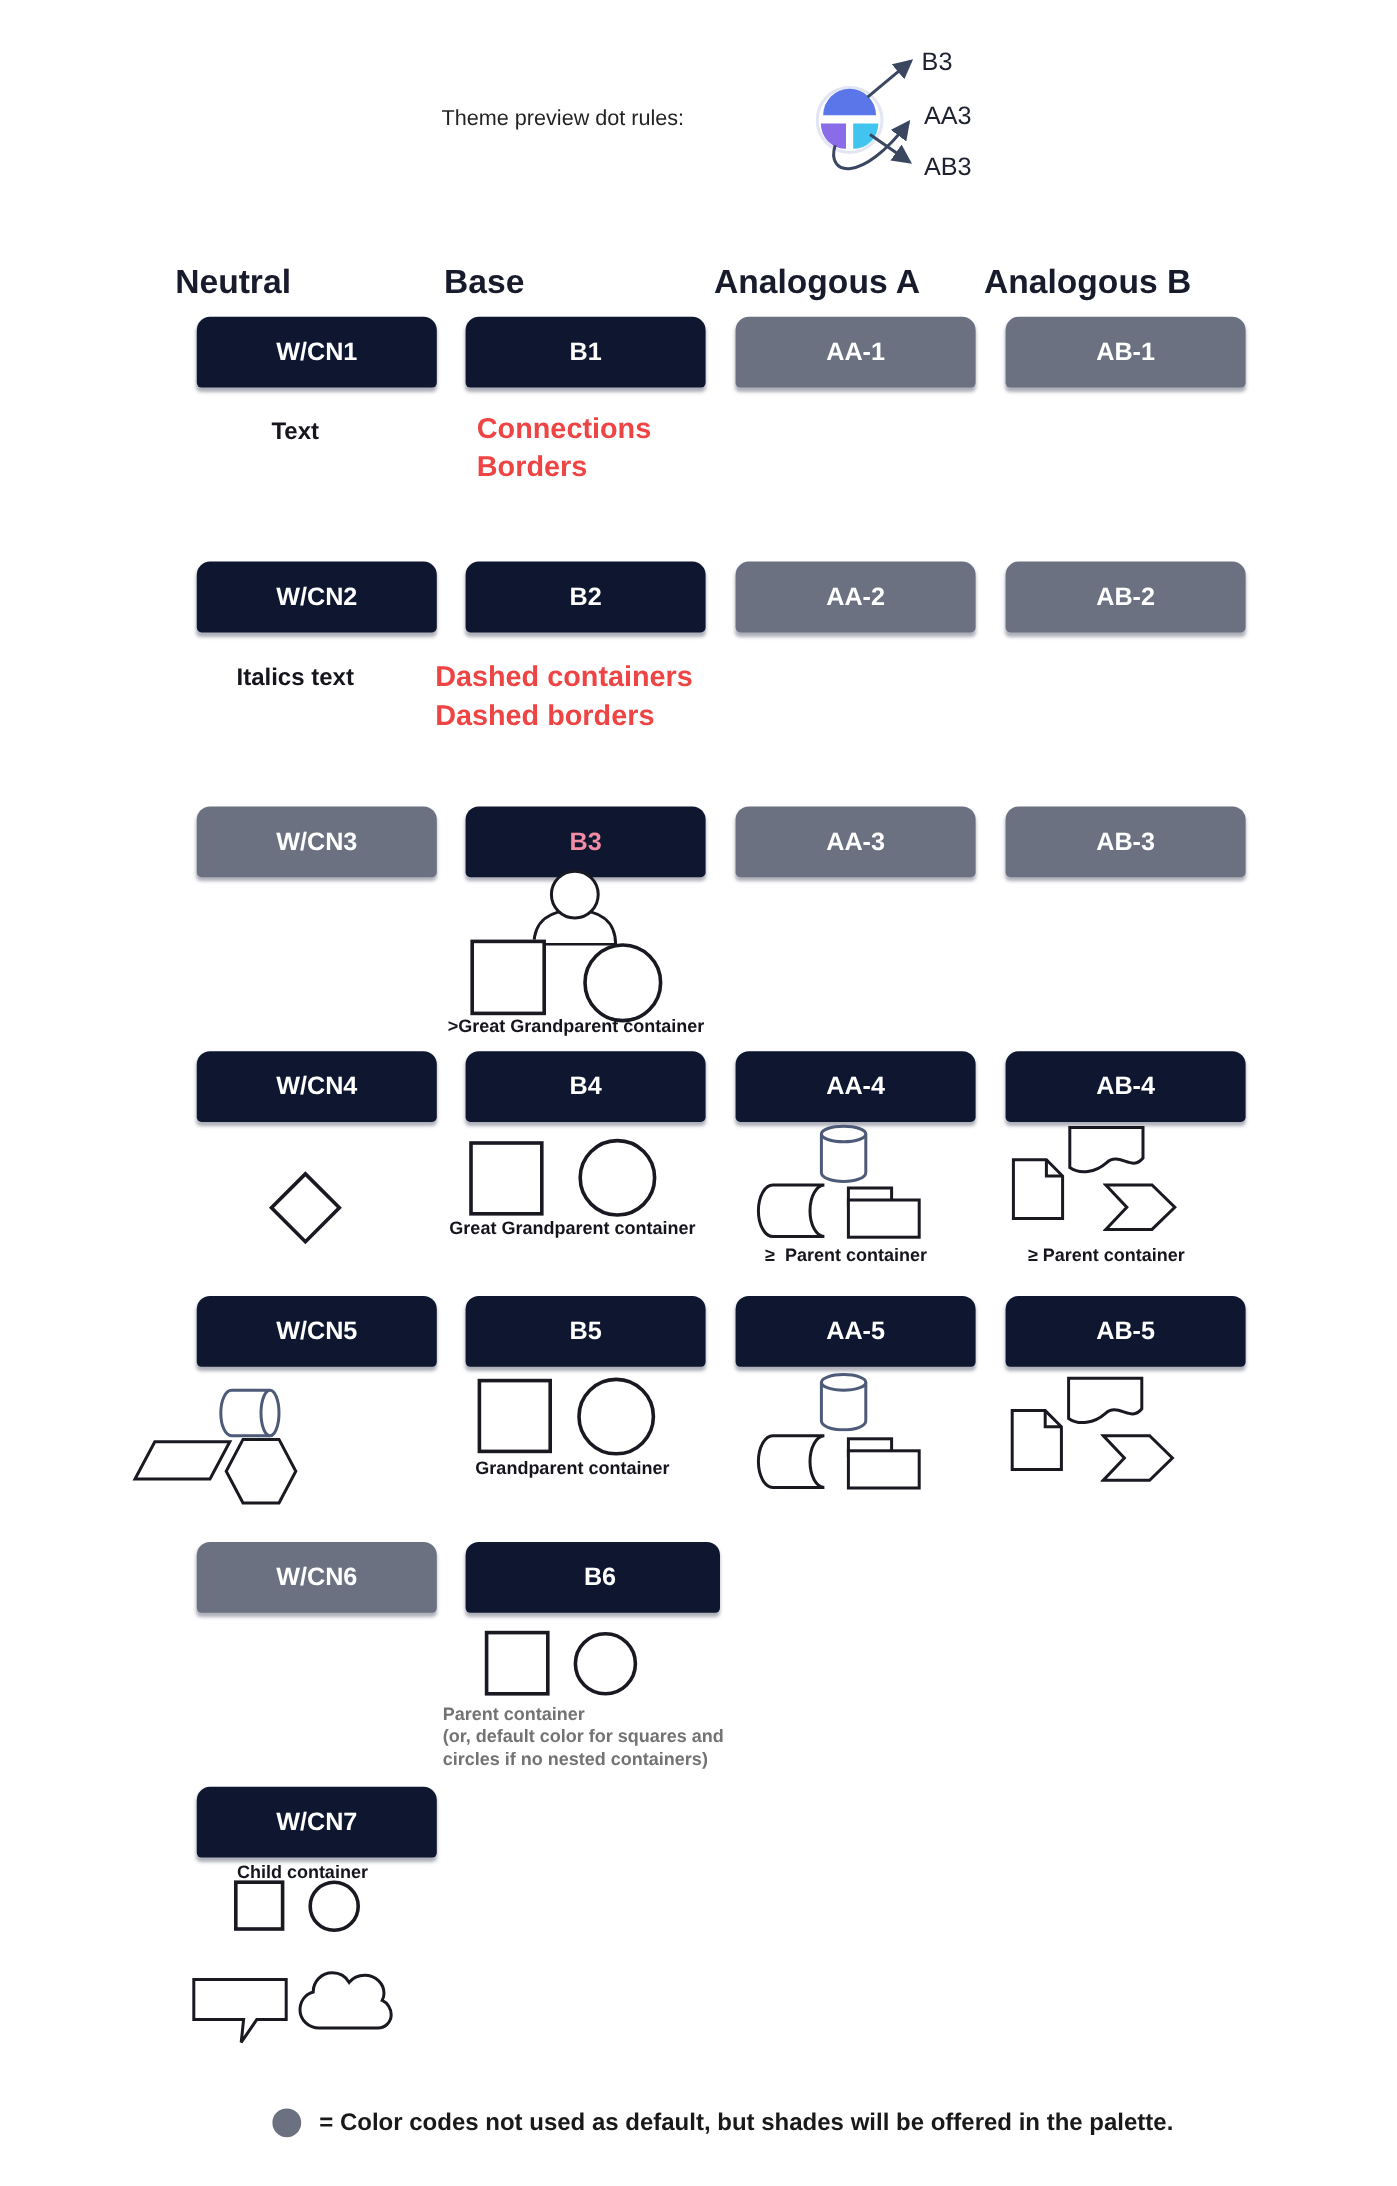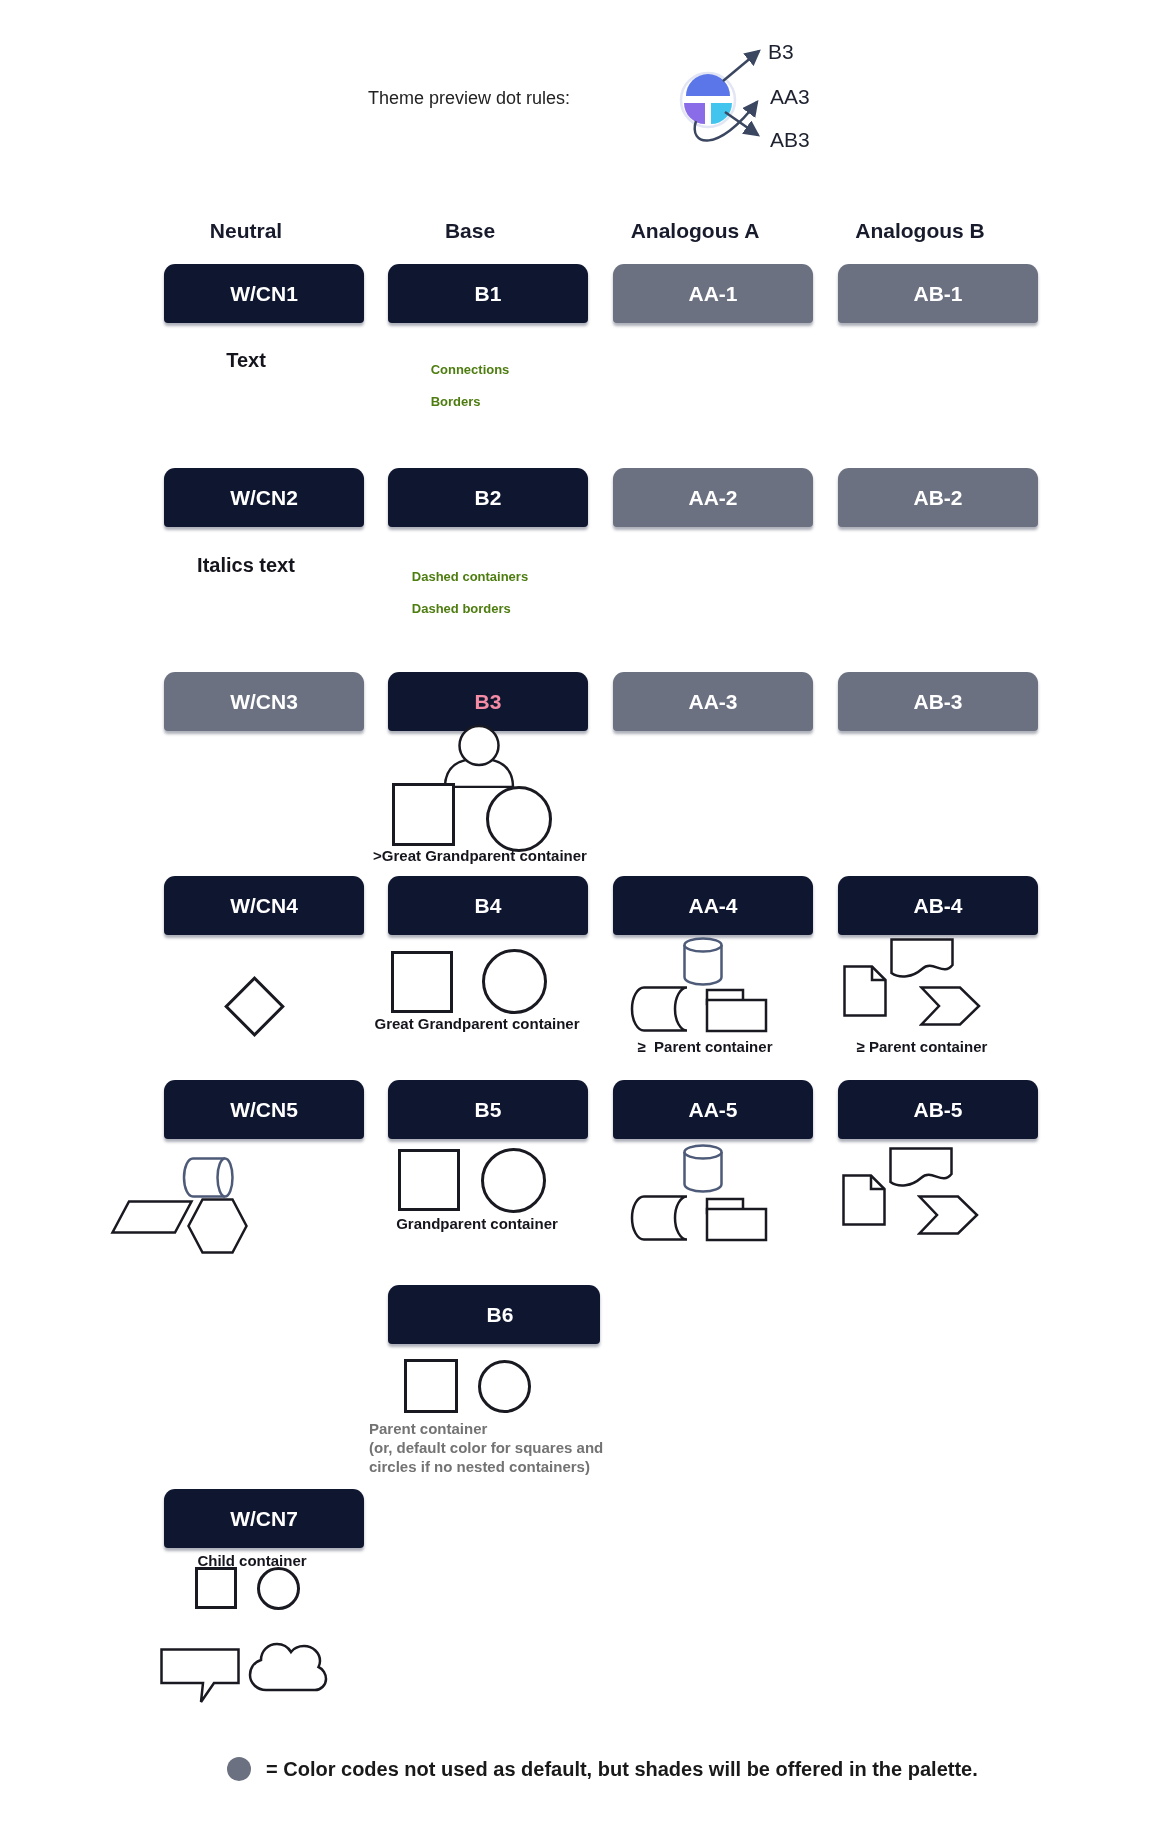--- a/index.html
+++ b/index.html
@@ -1,31 +1,31 @@
 <!DOCTYPE html>
 <html><head>
 <meta charset="utf-8">
 <style>
   html,body{margin:0;padding:0;background:#ffffff;}
   #canvas{position:relative;width:1164px;height:1822px;background:#ffffff;
           font-family:"Liberation Sans", sans-serif;overflow:hidden;}
   .title{position:absolute;font-size:18px;color:#232323;font-weight:400;white-space:nowrap;}
   .dotlabel{position:absolute;font-size:21px;color:#1e2230;white-space:nowrap;}
-  .hdr{position:absolute;width:200px;text-align:center;font-weight:bold;font-size:21px;color:#181b2c;}
+  .hdr{position:absolute;width:200px;font-weight:bold;font-size:28px;color:#181b2c;}
   .swatch{position:absolute;width:200px;height:59px;border-radius:11px 11px 4px 4px;
           display:flex;align-items:center;justify-content:center;
           font-weight:bold;font-size:21px;color:#ffffff;z-index:1;
           box-shadow:0 3px 3px rgba(40,45,70,0.38);margin-left:18px;}
   .swatch.dark{background:#0f1730;}
   .swatch.gray{background:#6b7180;}
   .swatch .pink{color:#f48ca6;}
   .cap{position:absolute;font-weight:bold;font-size:20px;line-height:32px;color:#15151d;}
   .cap.center{width:200px;text-align:center;}
   .capblock{position:absolute;display:flex;justify-content:center;}
-  .capblock .inner{text-align:left;font-weight:bold;font-size:13px;line-height:32px;color:#4d7c0f;margin-top:12px;}
+  .capblock .inner{text-align:left;font-weight:bold;font-size:24px;line-height:32px;color:#ef4444;}
   .smallcap{position:absolute;display:flex;justify-content:center;font-weight:bold;font-size:15px;
             line-height:19px;color:#15151d;white-space:pre;}
   .smallblock{position:absolute;font-weight:bold;font-size:15px;line-height:19px;color:#737373;text-align:left;}
   .sq{position:absolute;background:#fff;border:3px solid #191921;z-index:3;}
   .ci{position:absolute;background:#fff;border:3px solid #191921;border-radius:50%;z-index:3;}
   .diamond{position:absolute;background:#fff;border:3px solid #191921;transform:rotate(45deg);z-index:2;}
   .shape{position:absolute;z-index:2;}
   .legend{position:absolute;display:flex;align-items:center;}
   .legend .dot{width:24px;height:24px;border-radius:50%;background:#6b7180;margin-right:15px;}
   .legend .txt{font-weight:bold;font-size:20px;color:#191919;white-space:nowrap;}
@@ -209,20 +209,23 @@
     <path d="M2.5,2.5 H30 L43.5,16 V51.5 H2.5 Z" fill="#ffffff" stroke="#191921" stroke-width="2.5"></path>
     <path d="M30,2.5 V16 H43.5" fill="none" stroke="#191921" stroke-width="2.5"></path>
   </svg>
   <svg class="shape" style="left:888px;top:1146px;" width="66" height="46" viewBox="0 0 66 46">
     <path d="M2.5,2.5 H63.5 V28 C54,40 44,22 33,32 C24,40 11,42 2.5,36 Z" fill="#ffffff" stroke="#191921" stroke-width="2.5"></path>
   </svg>
   <svg class="shape" style="left:917px;top:1194px;" width="63" height="42" viewBox="0 0 63 42">
     <path d="M2.5,2.5 H41 L60,21 L41,39.5 H2.5 L20,21 Z" fill="#ffffff" stroke="#191921" stroke-width="2.5"></path>
   </svg>
 
+  <div class="swatch gray" style="left:146px;top:1285px;">
+      <span>W/CN6</span>
+    </div>
   <div class="swatch dark" style="left:370px;top:1285px;padding-left:12px;">
       <span>B6</span>
     </div>
   <div class="sq" style="left:404px;top:1359px;width:48px;height:48px;"></div>
   <div class="ci" style="left:478px;top:1360px;width:47px;height:47px;"></div>
   <div class="smallblock" style="left:369px;top:1419px;width:250px;">
     <div>Parent container</div>
     <div>(or, default color for squares and</div>
     <div>circles if no nested containers)</div>
   </div>

